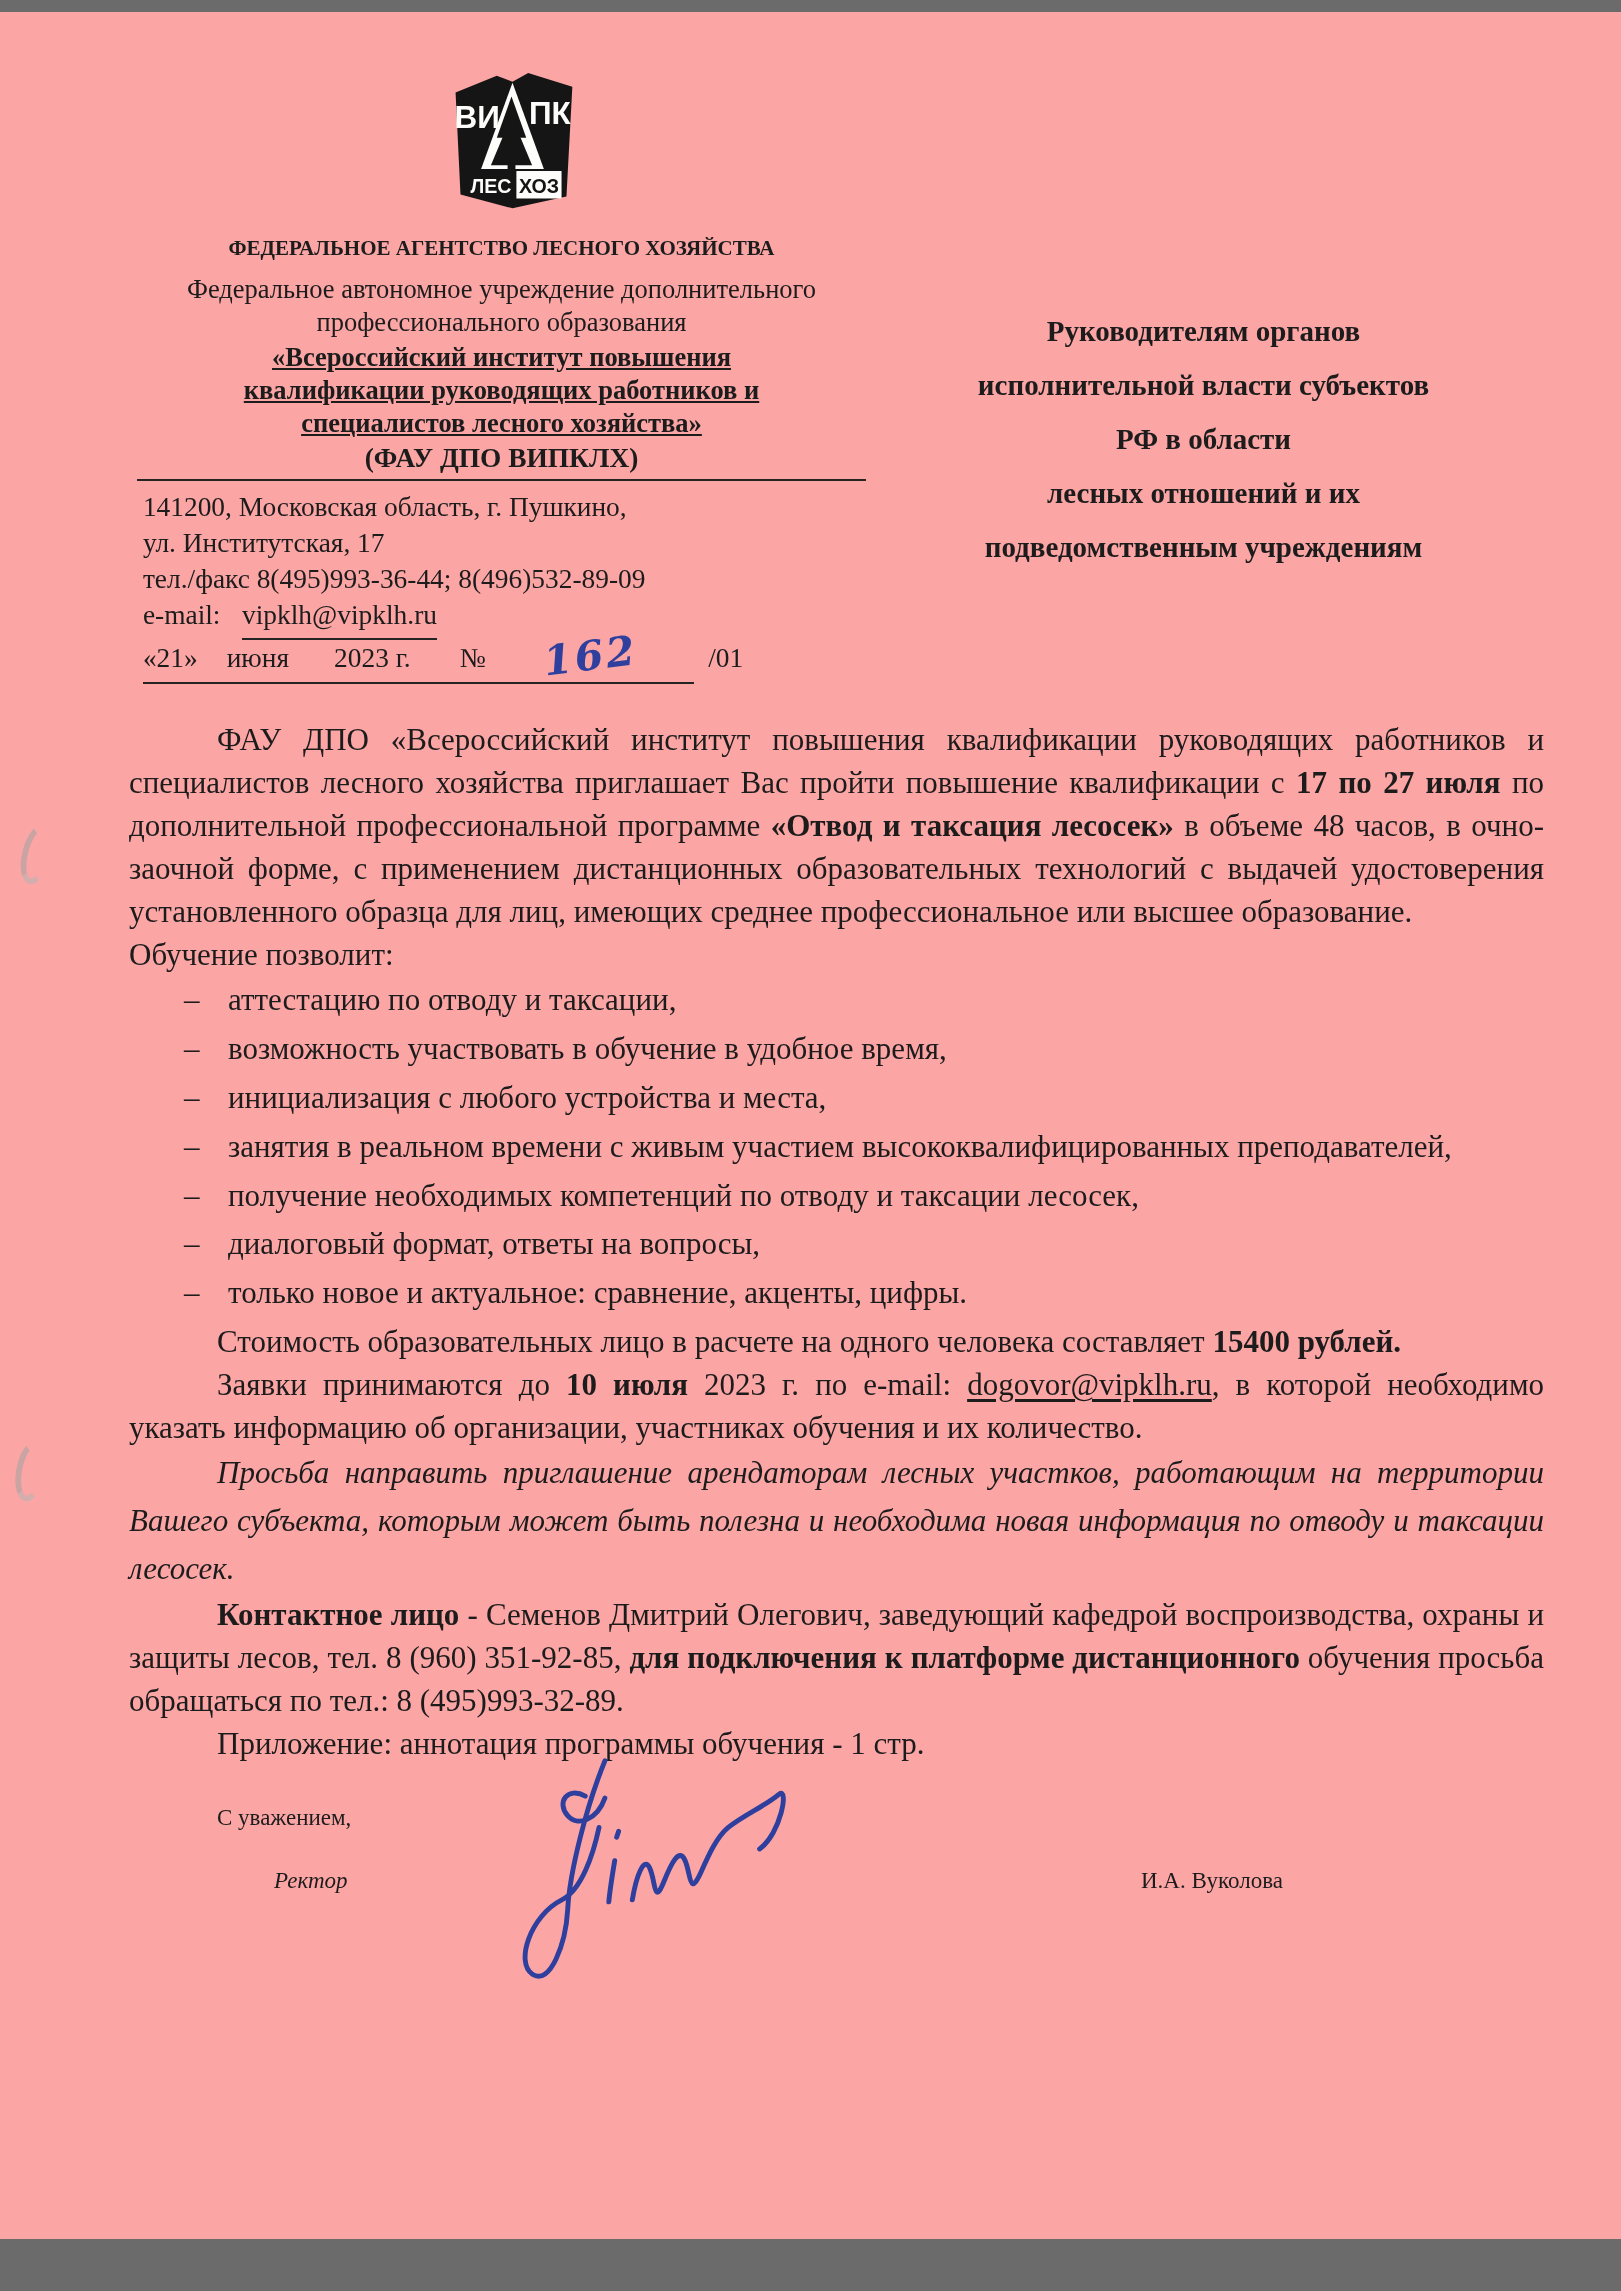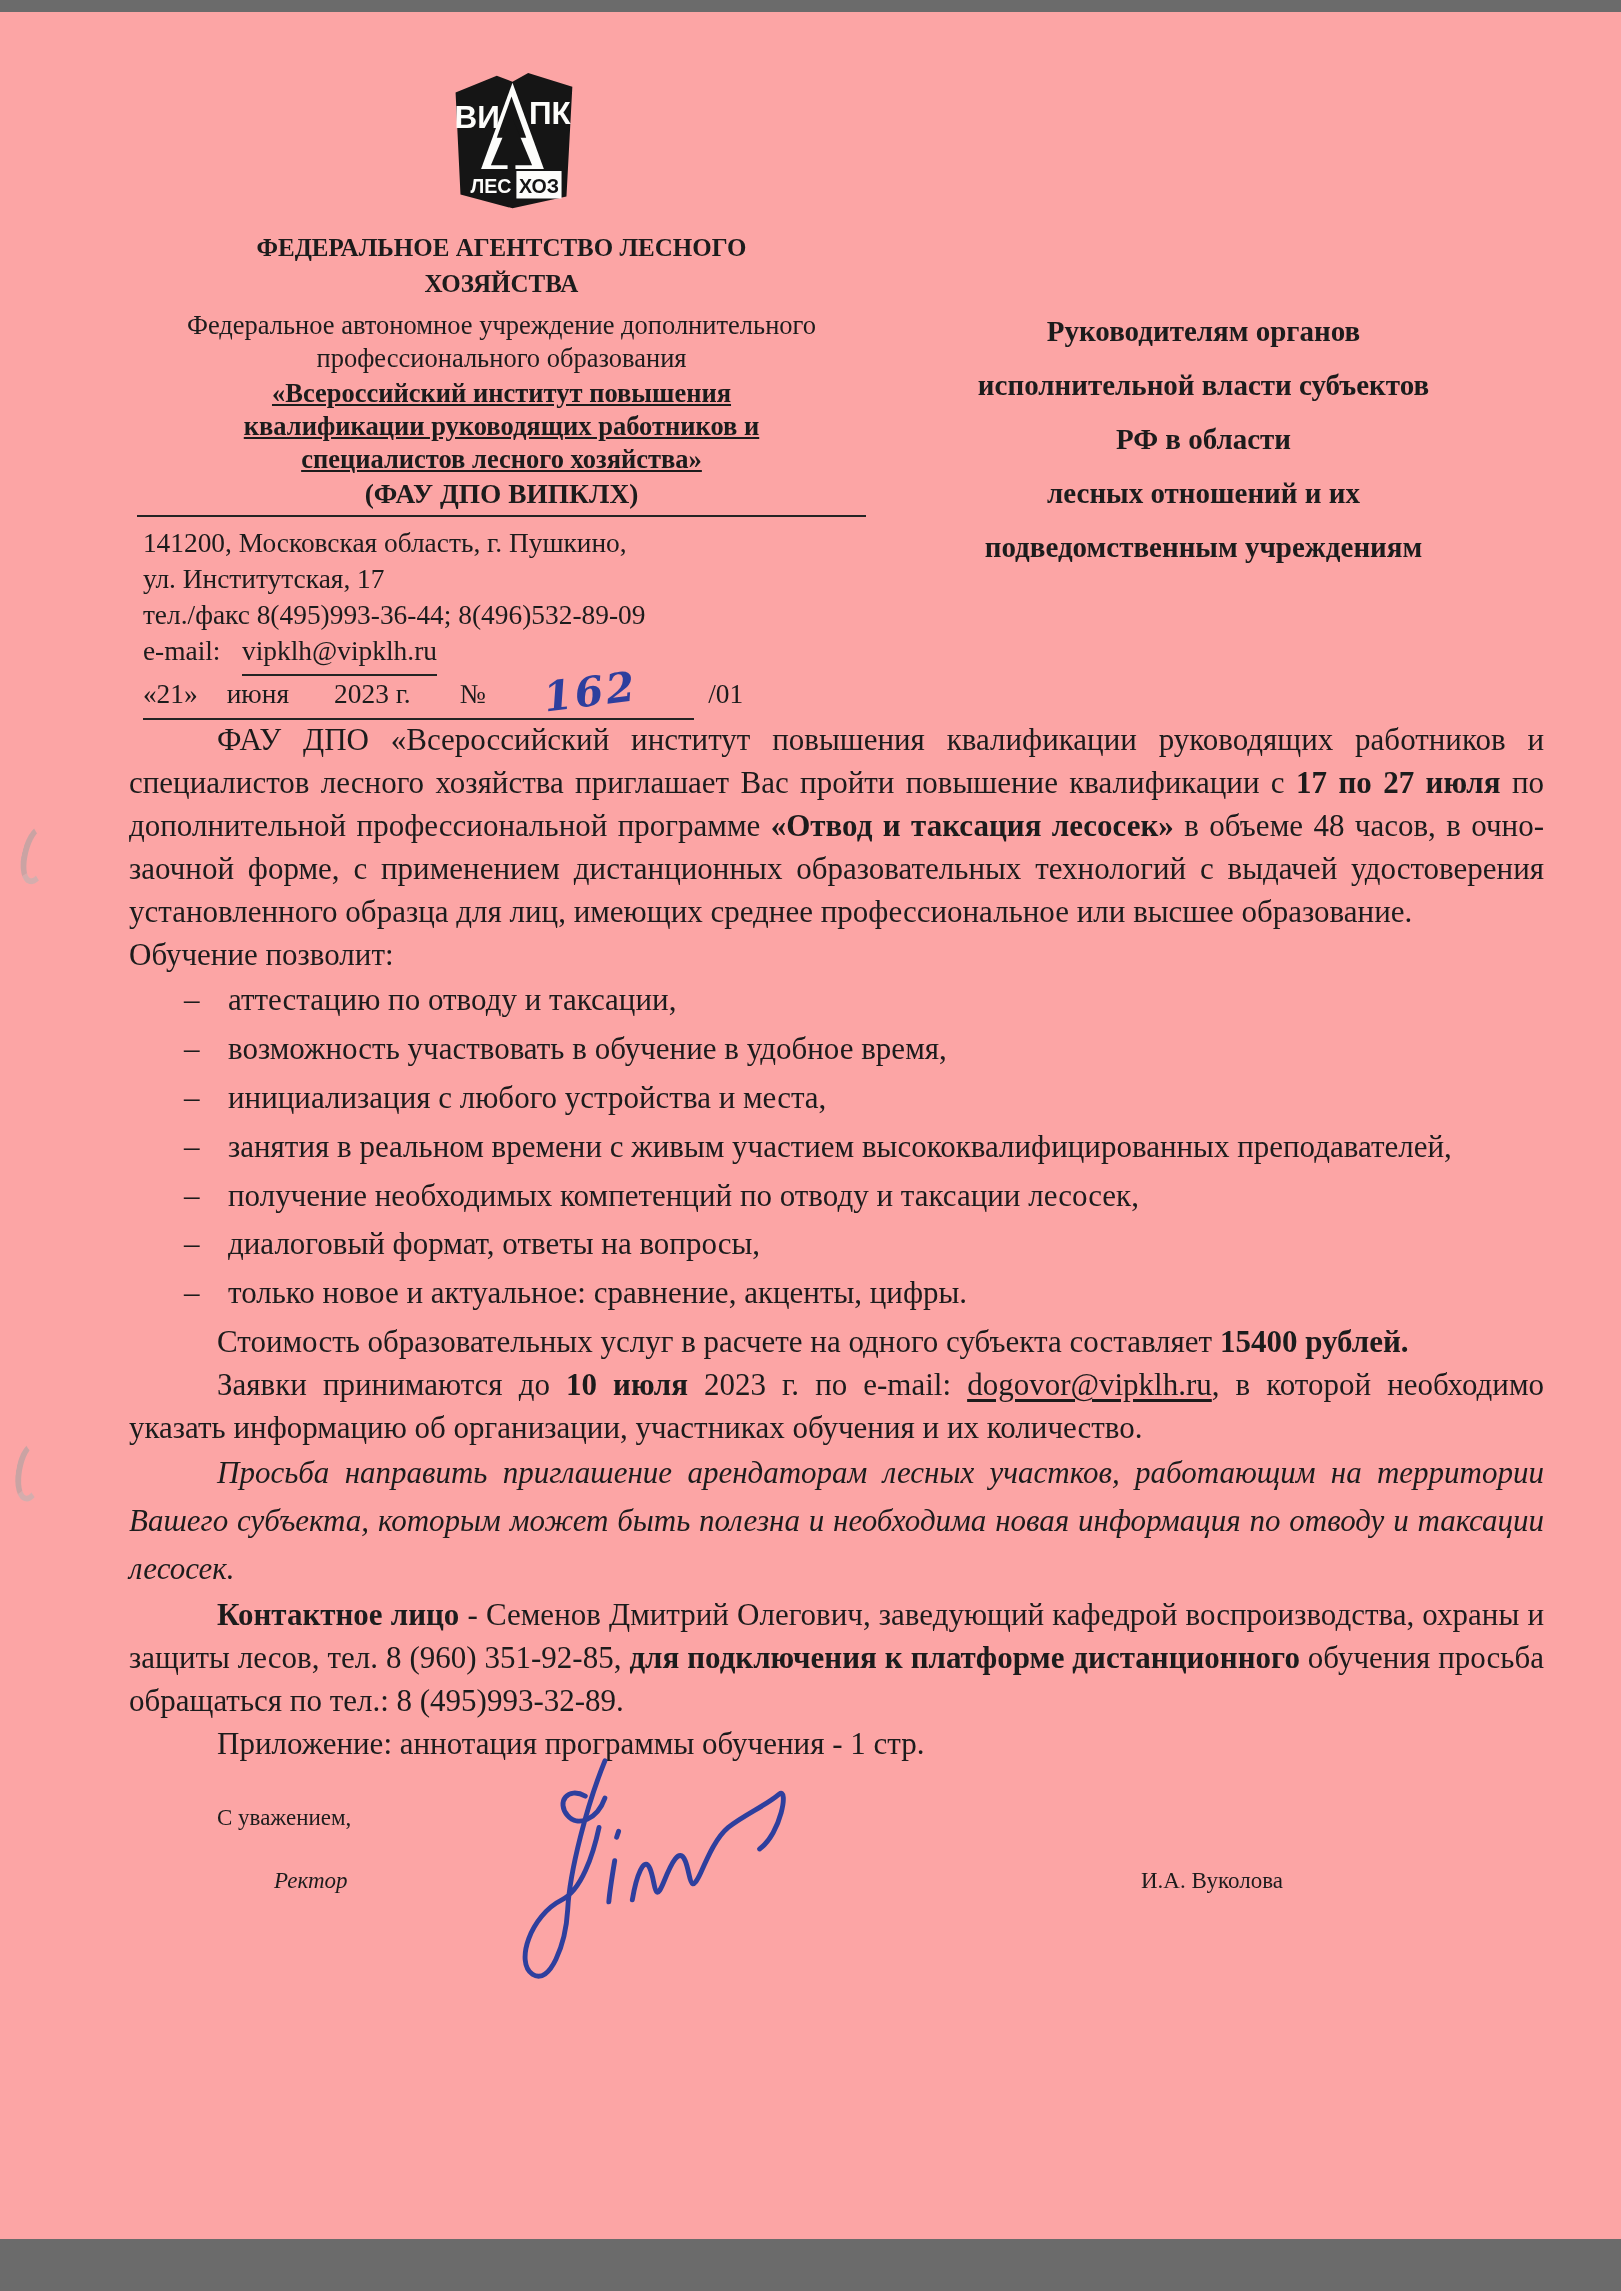--- a/index.html
+++ b/index.html
@@ -9,21 +9,21 @@
     background:#fca5a5; color:#1c1c1c; overflow:hidden;
     font-family:"Liberation Serif","DejaVu Serif",serif;
   }
   .b { font-weight:bold; }
   .i { font-style:italic; }
   .u { text-decoration:underline; text-underline-offset:3.9px; }
 
   
   .logo { position:absolute; left:428px; top:55px; width:167px; height:157px; }
   .left-col { position:absolute; left:137px; top:218px; width:729px; text-align:center; }
-  .agency { font-weight:bold; font-size:25px; line-height:36px; max-width:647px; margin:0 auto; }
+  .agency { font-weight:bold; font-size:21px; line-height:36px; max-width:647px; margin:0 auto; }
   .org-type { font-size:26.5px; line-height:33px; margin-top:6.9px; }
   .institute { font-weight:bold; font-size:26.5px; line-height:33px; max-width:549px; margin:2px auto 0;text-decoration:underline; }
   .abbr { font-weight:bold; font-size:27.4px; line-height:37px; }
   .rule { border-top:2.9px solid #242424; width:100%; margin-top:2px; }
   .addr { text-align:left; font-size:27.4px; line-height:36px; margin-top:7.8px; padding-left:5.9px; }
   .email-line .mail { margin-left:21.6px; border-bottom:2px solid #242424; padding-bottom:8px; }
   .date-line { position:relative; width:551px; border-bottom:2.9px solid #242424; padding-bottom:5.9px; margin-top:2px; white-space:nowrap; }
   .date-line .d2 { margin-left:29px; }
   .date-line .d3 { margin-left:45px; }
   .date-line .d4 { margin-left:49px; }
@@ -116,21 +116,21 @@
     <p class="flush">Обучение позволит:</p>
     <div class="bullets">
         <div class="bullet"><span class="marker">–</span><span>аттестацию по отводу и таксации,</span></div>
         <div class="bullet"><span class="marker">–</span><span>возможность участвовать в обучение в удобное время,</span></div>
         <div class="bullet"><span class="marker">–</span><span>инициализация с любого устройства и места,</span></div>
         <div class="bullet"><span class="marker">–</span><span>занятия в реальном времени с живым участием высококвалифицированных преподавателей,</span></div>
         <div class="bullet"><span class="marker">–</span><span>получение необходимых компетенций по отводу и таксации лесосек,</span></div>
         <div class="bullet"><span class="marker">–</span><span>диалоговый формат, ответы на вопросы,</span></div>
         <div class="bullet"><span class="marker">–</span><span>только новое и актуальное: сравнение, акценты, цифры.</span></div>
       </div>
-    <p><span>Стоимость образовательных услуг в расчете на одного субъекта составляет </span><span class="b">15400 рублей.</span></p>
+    <p><span>Стоимость образовательных лицо в расчете на одного человека составляет </span><span class="b">15400 рублей.</span></p>
     <p><span>Заявки принимаются до </span><span class="b">10 июля</span><span> 2023 г. по e-mail: </span><span class="u">dogovor@vipklh.ru</span><span>, в которой необходимо указать информацию об организации, участниках обучения и их количество.</span></p>
     <p class="p-italic"><span class="i">Просьба направить приглашение арендаторам лесных участков, работающим на территории Вашего субъекта, которым может быть полезна и необходима новая информация по отводу и таксации лесосек.</span></p>
     <p><span class="b">Контактное лицо</span><span> - Семенов Дмитрий Олегович, заведующий кафедрой воспроизводства, охраны и защиты лесов, тел. 8 (960) 351-92-85, </span><span class="b">для подключения к платформе дистанционного</span><span> обучения просьба обращаться по тел.: 8 (495)993-32-89.</span></p>
     <p>Приложение: аннотация программы обучения - 1 стр.</p>
 
     <div class="sig-block">
       <div class="sig-respect">С уважением,</div>
       <div class="sig-rector">Ректор</div>
       <svg class="sig-script" viewBox="0 0 430 270">
         <g fill="none" stroke="#2e3f9e" stroke-width="5" stroke-linecap="round" stroke-linejoin="round">

